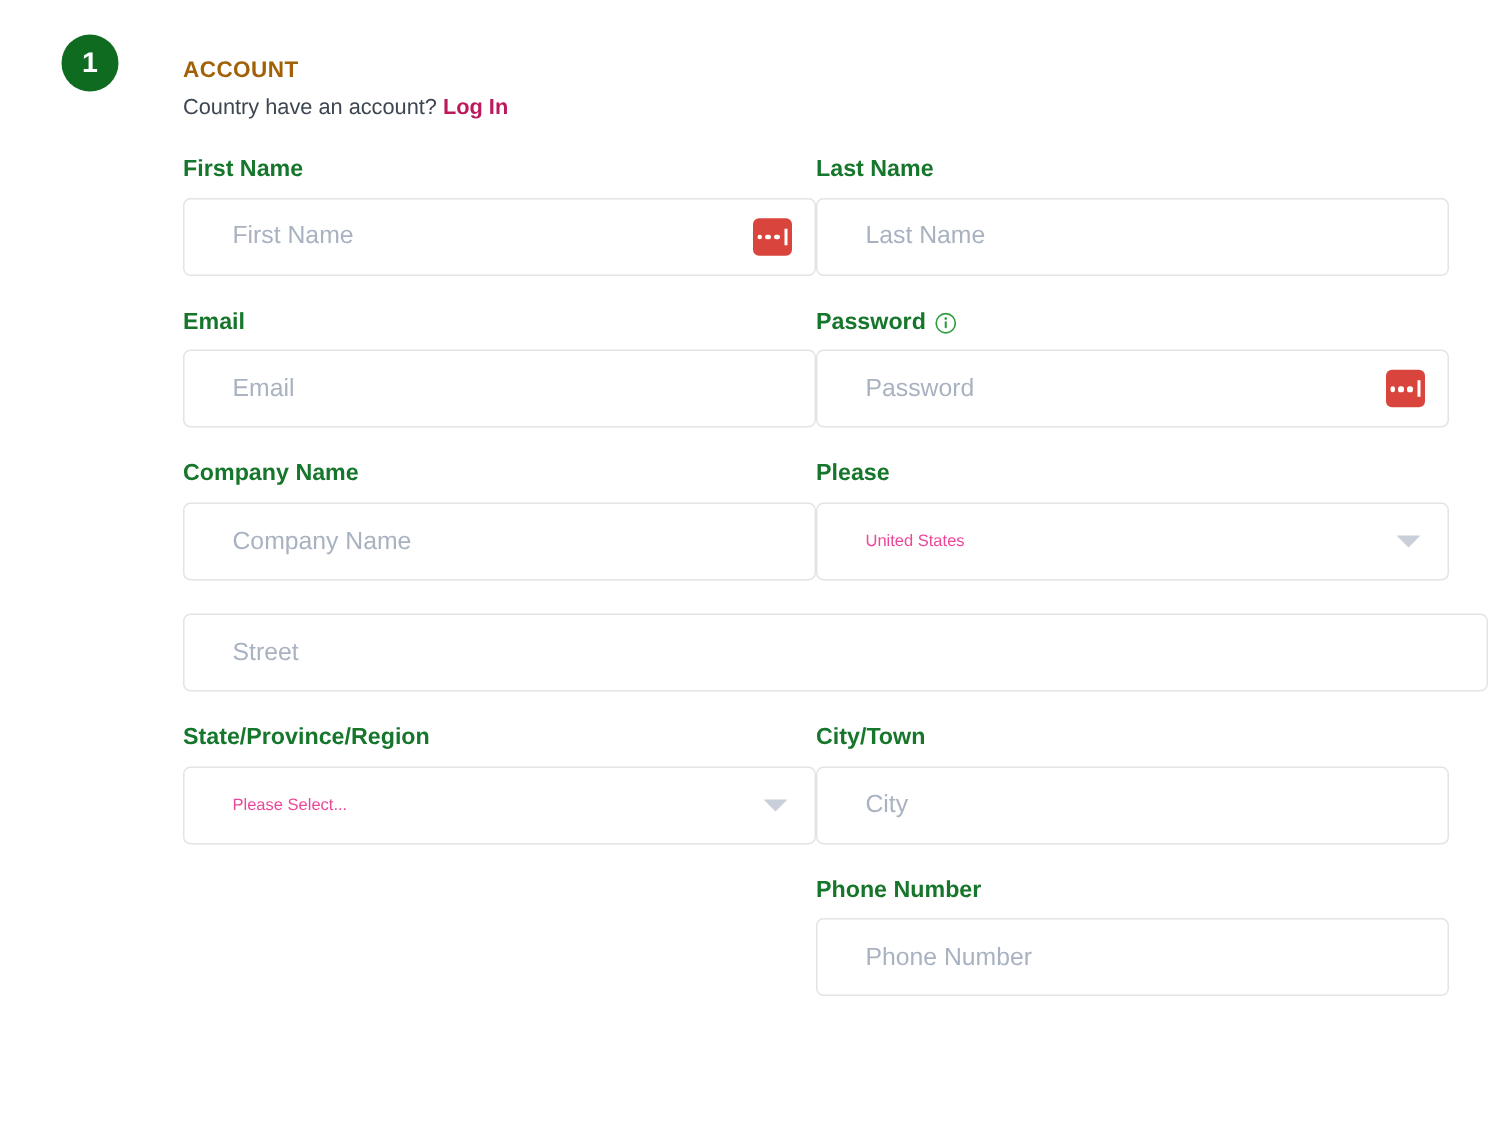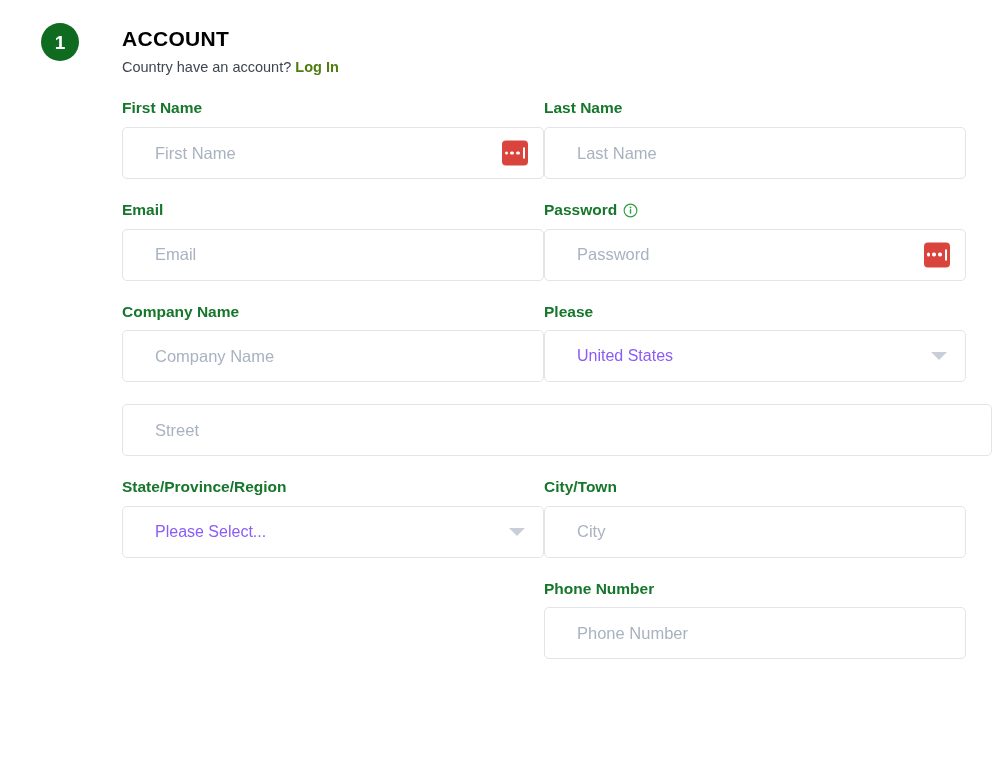--- a/index.html
+++ b/index.html
@@ -31,35 +31,35 @@
   }
 
   
   .form-area {
     position: absolute;
     left: 122px; top: 22px;
     width: 870px;
   }
 
   .section-title {
-    color: #000000;
-    font-size: 21px;
+    color: #a16207;
+    font-size: 15px;
     font-weight: bold;
     letter-spacing: 0.3px;
-    margin: 4px 0 6px 0;
+    margin: 16px 0 6px 0;
     line-height: 1.2;
   }
   .section-sub {
     color: #3d4651;
     font-size: 14.5px;
     margin: 0;
     line-height: 1.4;
   }
   .login-link {
-    color: #4d7c0f;
+    color: #be185d;
     font-weight: bold;
     text-decoration: none;
     cursor: pointer;
   }
 
   
   .row {
     display: flex;
     margin-top: 22px;
   }
@@ -85,21 +85,21 @@
     background: #ffffff;
     display: flex;
     align-items: center;
     padding: 0 16px 0 32px;
     font-size: 16px;
     cursor: text;
   }
   .control.select { cursor: pointer; }
 
   .ph { color: #a9b2c0; font-size: 16.5px; }
-  .val { color: #8b5cf6; font-size: 16px; }
+  .val { color: #ec4899; font-size: 11px; }
 
   
   .pm-icon {
     position: absolute;
     right: 15px; top: 50%;
     transform: translateY(-50%);
     width: 26px; height: 25px;
     background: #d9453c;
     border-radius: 4px;
     display: flex;

